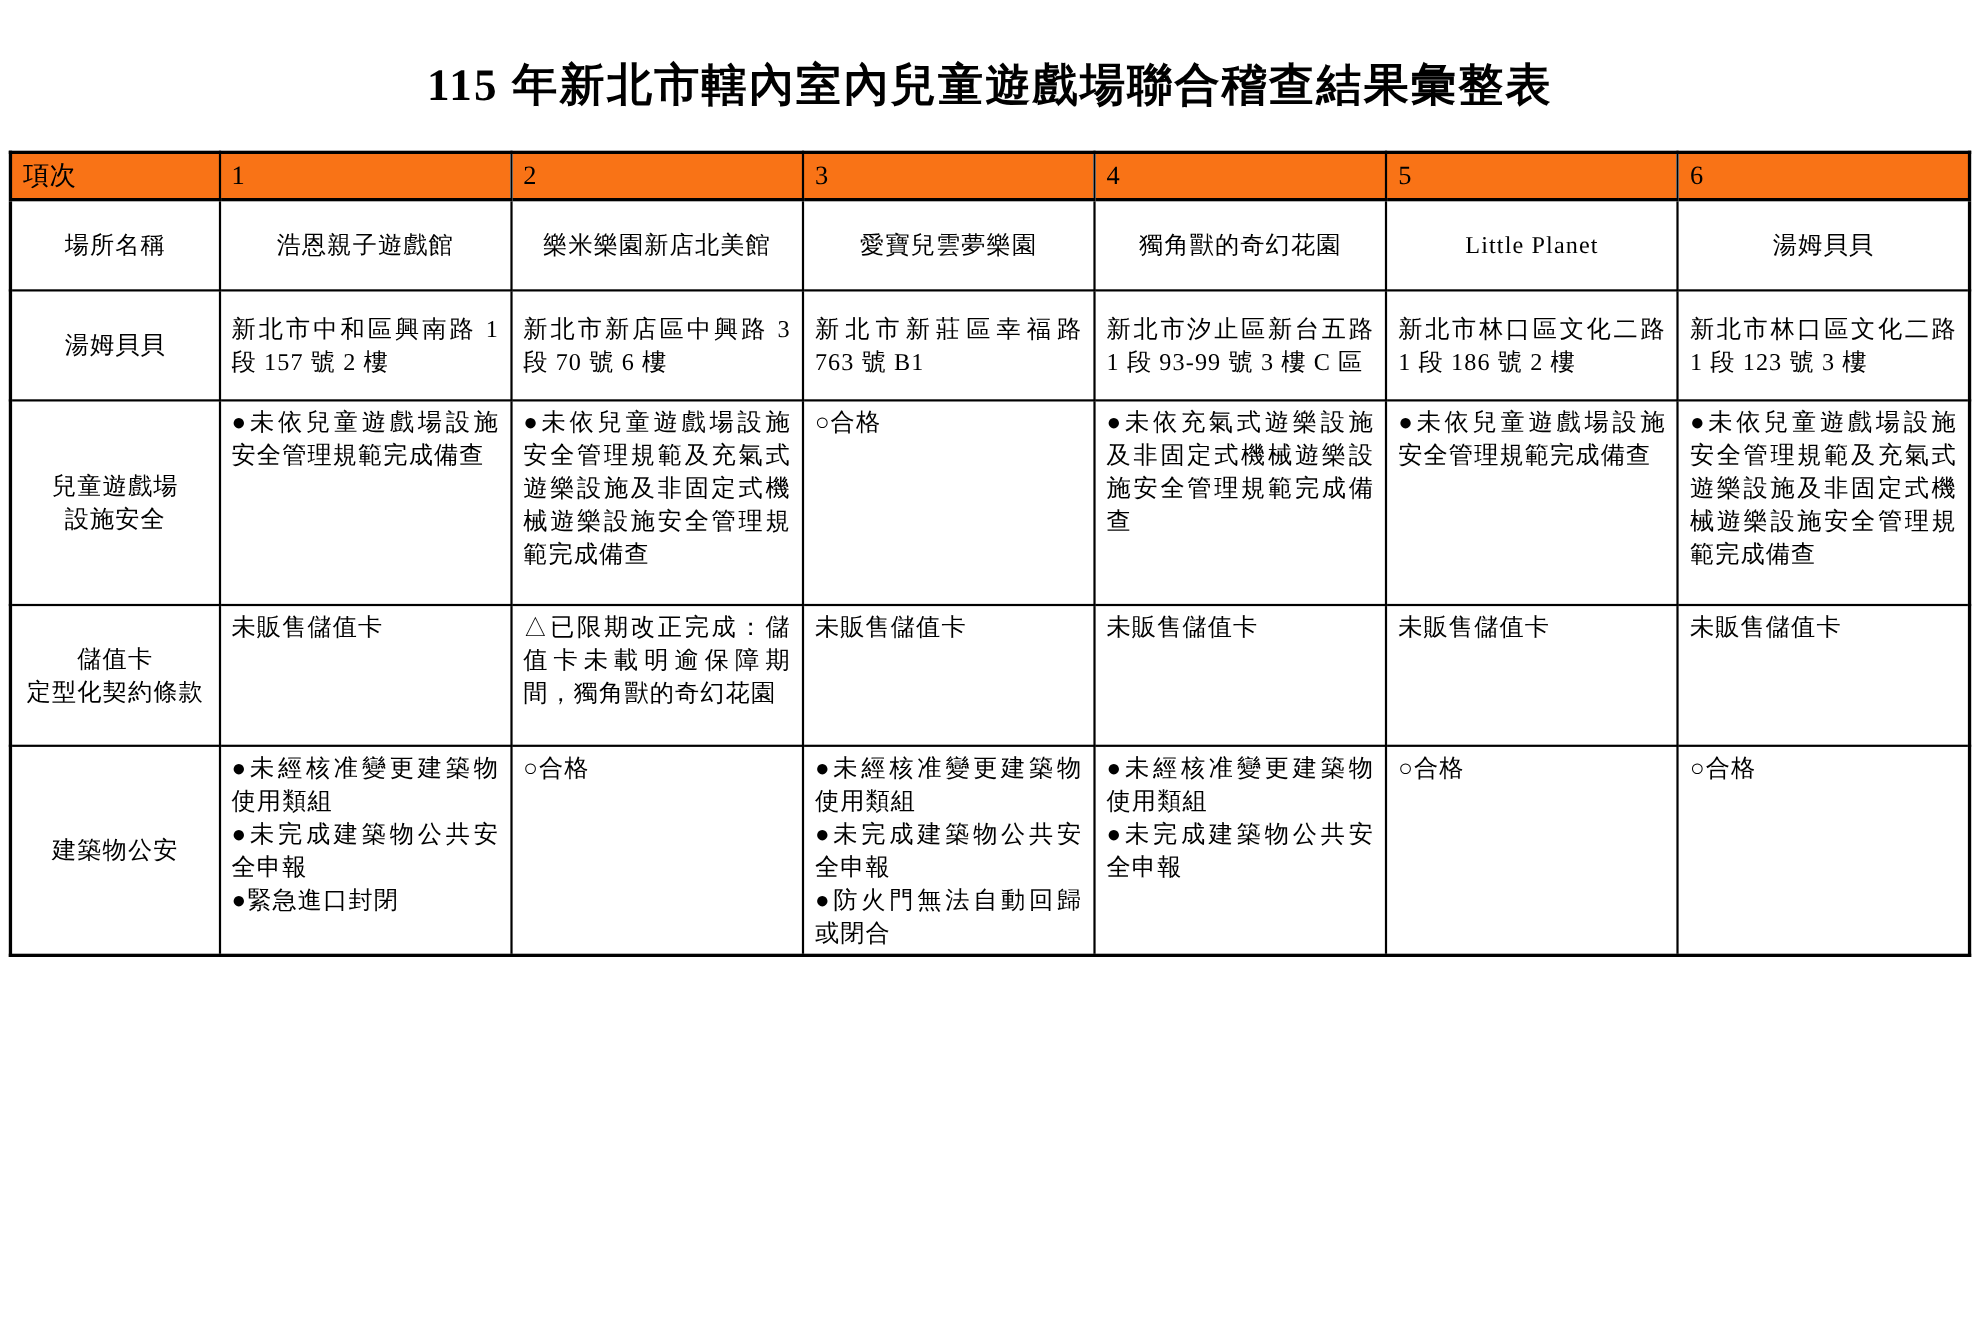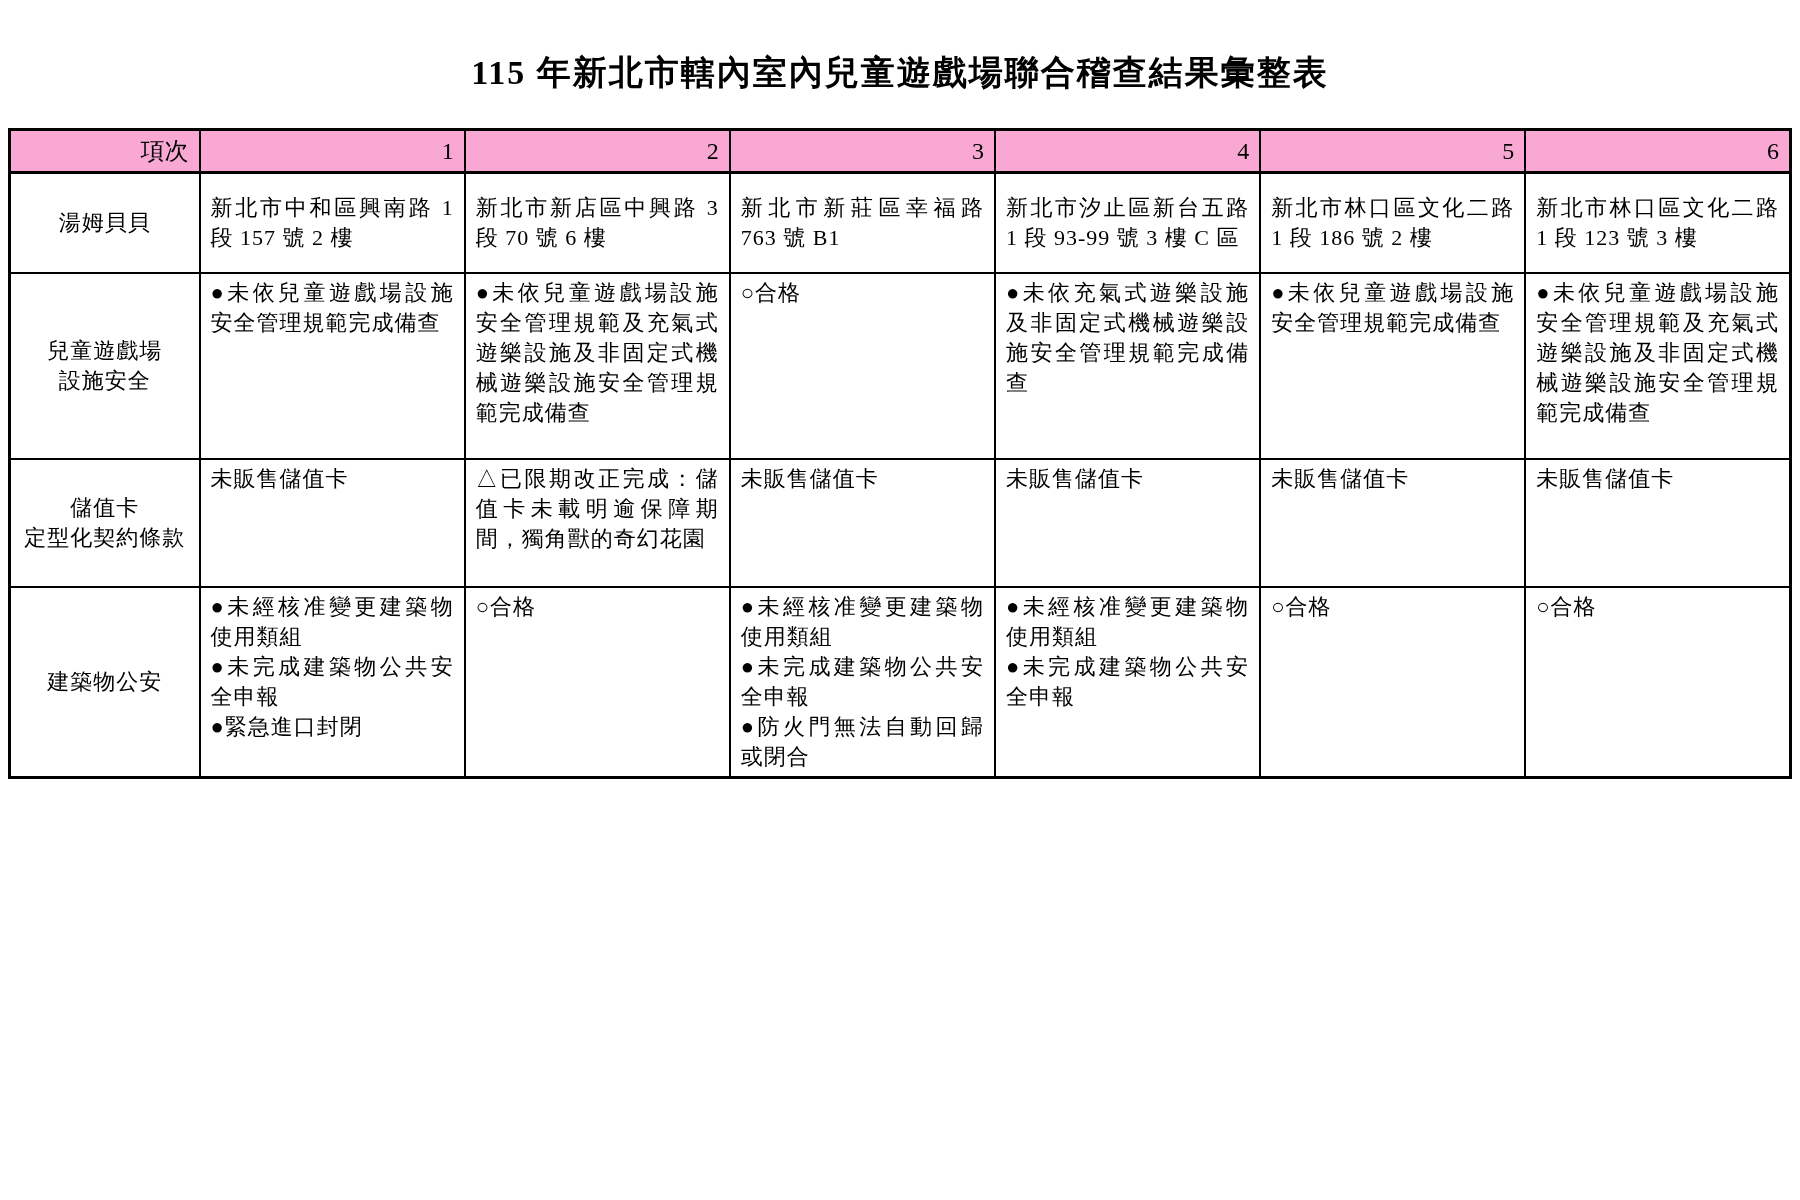--- a/index.html
+++ b/index.html
@@ -6,45 +6,45 @@
     margin: 0; padding: 0;
     width: 1800px; height: 1200px;
     background: #ffffff;
     color: #000;
     font-family: "Liberation Serif", "DejaVu Serif", serif;
   }
   .page { width: 1800px; height: 1200px; overflow: hidden; }
   .doc-title {
     margin: 50px 0 0 0;
     text-align: center;
-    font-size: 34px;
+    font-size: 41px;
     font-weight: bold;
     letter-spacing: 2px;
   }
   table.sheet {
     margin: 32px 8px 0 8px;
     width: 1784px;
     border-collapse: collapse;
     table-layout: fixed;
     border: 3px solid #000;
   }
   table.sheet col.lbl { width: 190px; }
   table.sheet th, table.sheet td {
     border: 2px solid #000;
     font-size: 22px;
     line-height: 30px;
     padding: 4px 10px;
     overflow: hidden;
   }
   tr.hdr th {
-    background: #f9a8d4;
+    background: #f97316;
     height: 32px;
     font-weight: normal;
     font-size: 24px;
-    text-align: right;
+    text-align: left;
     vertical-align: middle;
     border-bottom: 3px solid #000;
   }
   td.rowlbl {
     text-align: center;
     vertical-align: middle;
     white-space: pre-line;
     letter-spacing: 1px;
   }
   td.c-mid {
@@ -96,20 +96,29 @@
         <tr class="hdr">
       <th>項次</th>
       <th>1</th>
       <th>2</th>
       <th>3</th>
       <th>4</th>
       <th>5</th>
       <th>6</th>
     </tr>
 
+    <tr class="r-name">
+      <td class="rowlbl">場所名稱</td>
+      <td class="c-mid">浩恩親子遊戲館</td>
+      <td class="c-mid">樂米樂園新店北美館</td>
+      <td class="c-mid">愛寶兒雲夢樂園</td>
+      <td class="c-mid">獨角獸的奇幻花園</td>
+      <td class="c-mid">Little Planet</td>
+      <td class="c-mid">湯姆貝貝</td>
+    </tr>
 
     <tr class="r-addr">
       <td class="rowlbl">湯姆貝貝</td>
       <td class="c-addr">新北市中和區興南路 1 段 157 號 2 樓</td>
       <td class="c-addr">新北市新店區中興路 3 段 70 號 6 樓</td>
       <td class="c-addr">新北市新莊區幸福路 763 號 B1</td>
       <td class="c-addr">新北市汐止區新台五路 1 段 93-99 號 3 樓 C 區</td>
       <td class="c-addr">新北市林口區文化二路 1 段 186 號 2 樓</td>
       <td class="c-addr">新北市林口區文化二路 1 段 123 號 3 樓</td>
     </tr>

